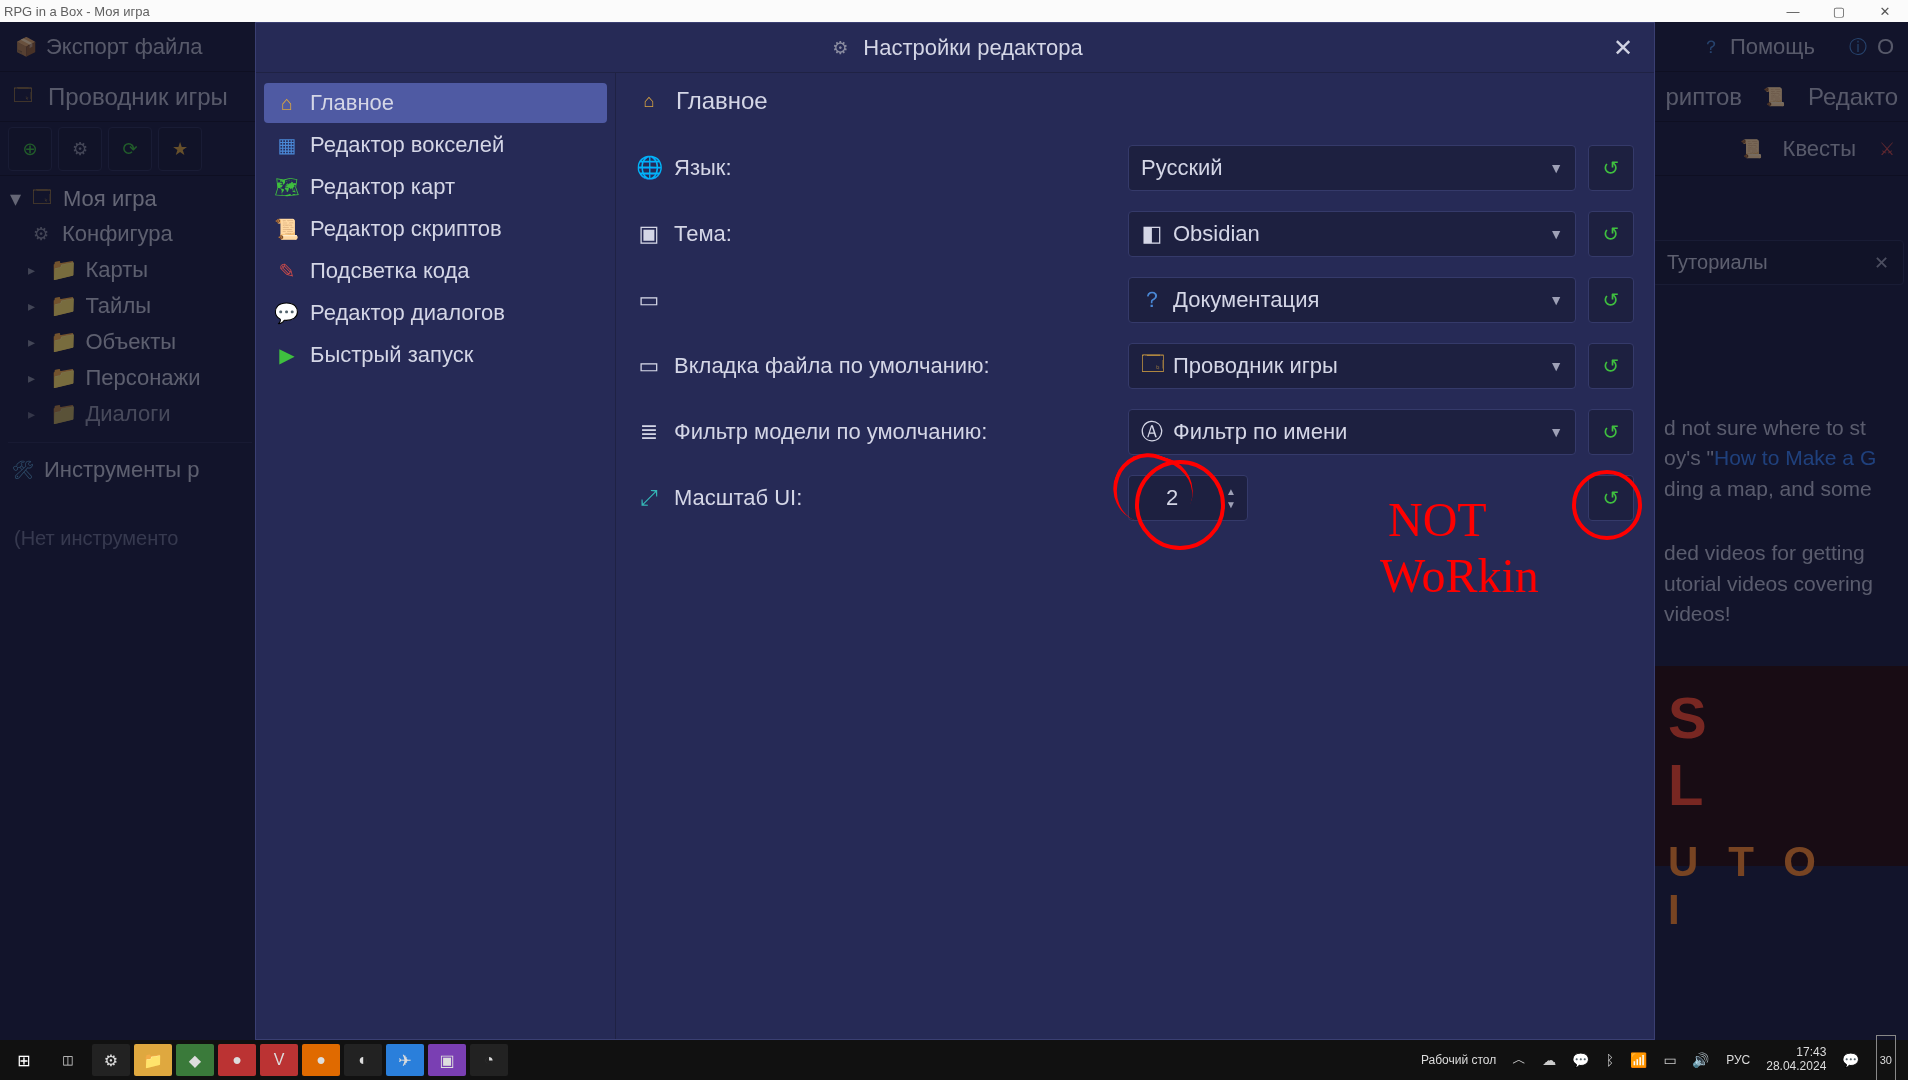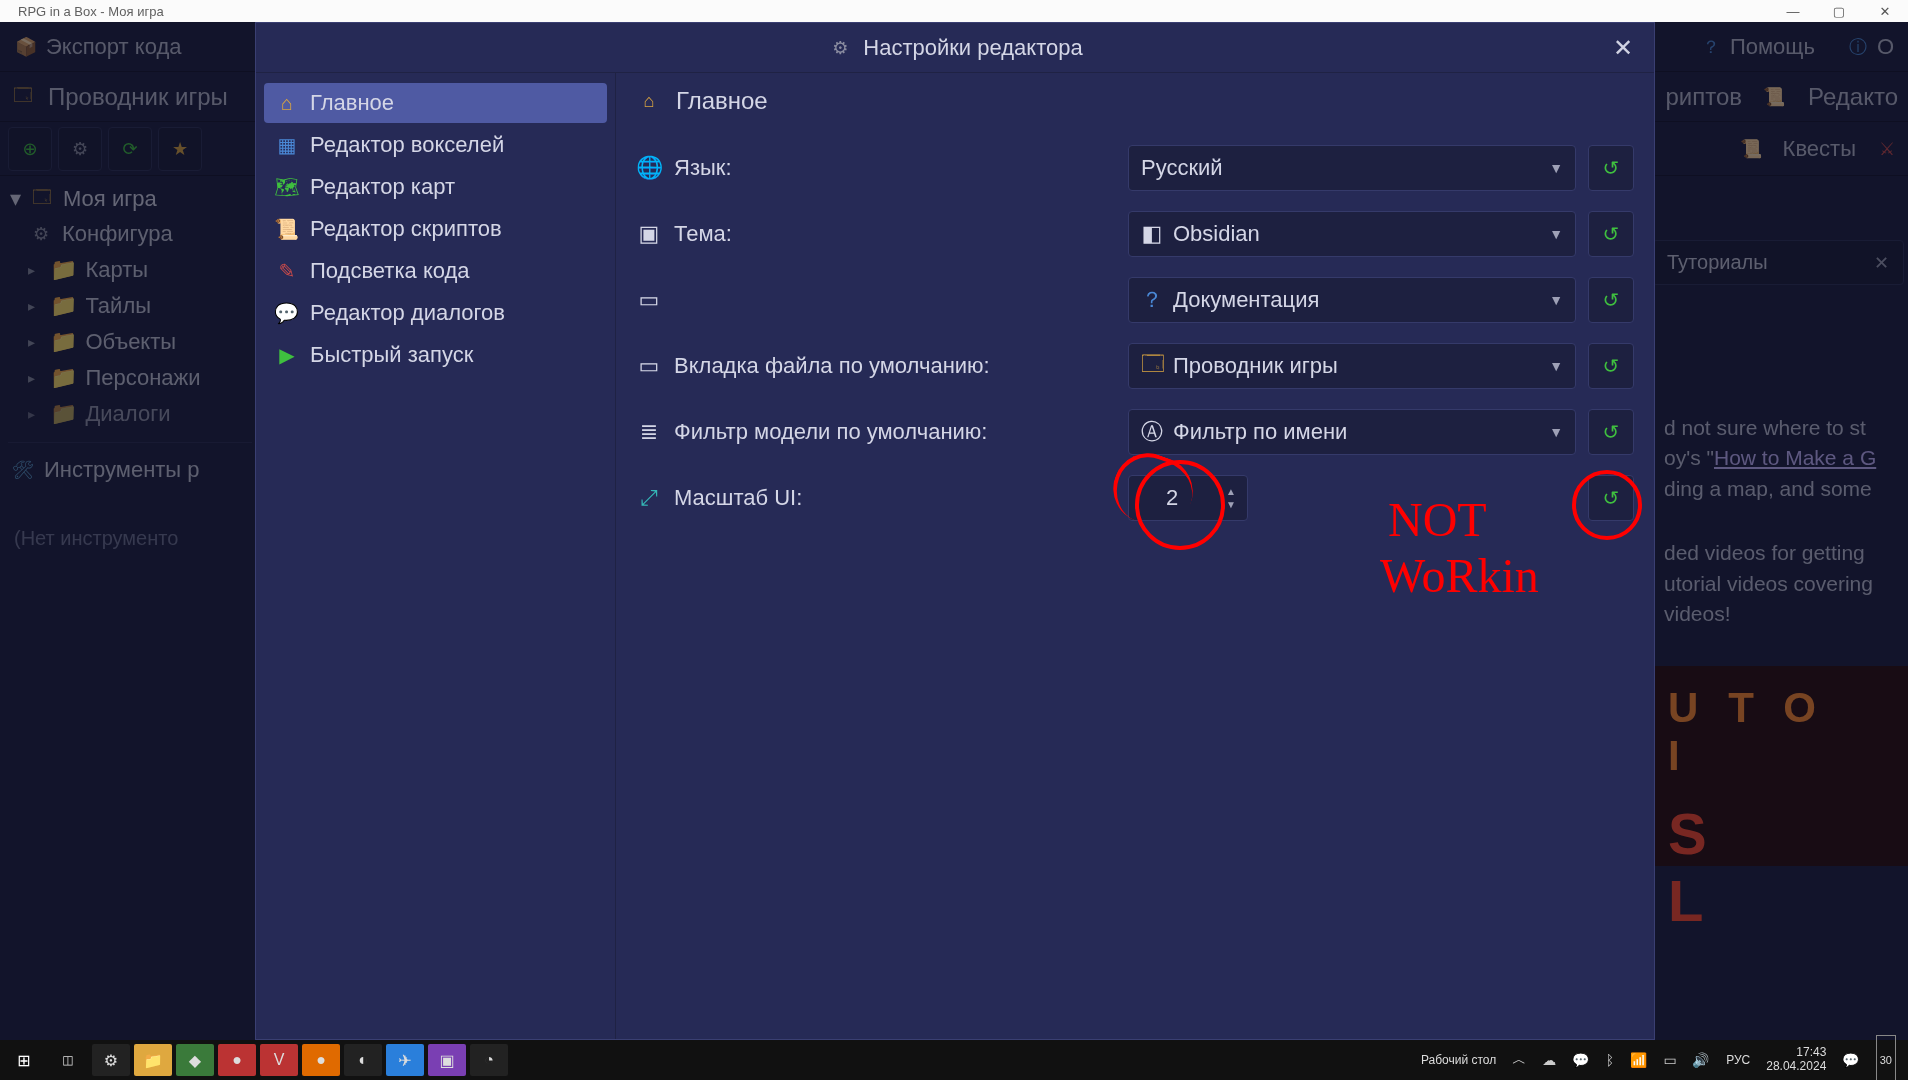--- a/index.html
+++ b/index.html
@@ -1,20 +1,20 @@
 <!DOCTYPE html>
 <html><head>
 <meta charset="utf-8">
 <style>
 * { margin: 0; padding: 0; box-sizing: border-box; font-family: "Segoe UI", Arial, sans-serif; }
 html, body { width: 1908px; height: 1080px; overflow: hidden; background: #000; }
 body { position: relative; color: #c8c8d8; }
 
 
-.titlebar { position: absolute; left: 0; top: 0; right: 0; height: 22px; background: #fbfbfb; color: #606060; font-size: 13px; display: flex; align-items: center; padding-left: 18px; }
+.titlebar { position: absolute; left: 0; top: 0; right: 0; height: 22px; background: #fbfbfb; color: #606060; font-size: 13px; display: flex; align-items: center; padding-left: 4px; }
 .titlebar .win-btns { margin-left: auto; display: flex; }
 .titlebar .win-btn { width: 46px; height: 22px; display: flex; align-items: center; justify-content: center; color: #555; }
 
 
 .app { position: absolute; left: 0; top: 22px; right: 0; bottom: 40px; background: #1e2140; color: #b7b9cc; }
 
 
 .ic { display: inline-flex; width: 26px; height: 26px; align-items: center; justify-content: center; font-size: 18px; color: #d9a441; }
 .ic.green { color: #3fbf3f; }
 .ic.blue { color: #4a88d6; }
@@ -42,21 +42,21 @@
 .folder-ic { color: #d9a441; }
 .tree-divider { height: 1px; background: #2a2d52; margin: 10px 0; }
 .tools-title { display: flex; align-items: center; gap: 8px; padding: 4px 2px; color: #c3c5d7; }
 .empty-tools { padding: 40px 6px; color: #6e7190; font-size: 20px; }
 
 
 .right-panel { position: absolute; right: 0; top: 210px; width: 260px; bottom: 0; overflow: hidden; }
 .rtab { display: flex; align-items: center; gap: 12px; background: #1b1e3a; border: 1px solid #2d3157; border-radius: 4px; padding: 10px 14px; font-size: 20px; color: #c3c5d7; margin: 8px 4px; }
 .rtab .x { margin-left: auto; color: #9ea0b6; font-size: 18px; }
 .rtext { font-size: 21px; line-height: 1.45; color: #bdbfd4; padding-left: 16px; }
-.rtext a { color: #c4b5fd; text-decoration: underline; }
+.rtext a { color: #3b82f6; }
 .thumb-strip { margin-top: 36px; height: 200px; background: #2a0e0e; display: flex; flex-direction: column; gap: 20px; padding: 18px 20px; font-family: "Courier New", monospace; font-weight: bold; color: #ff4a2e; font-size: 58px; letter-spacing: 40px; }
 
 
 .dim { position: absolute; left: 0; top: 22px; right: 0; bottom: 40px; background: rgba(10,11,25,0.55); }
 .modal { position: absolute; left: 255px; top: 22px; width: 1400px; bottom: 40px; background: #262a56; border: 1px solid #3a3f72; display: flex; flex-direction: column; }
 .modal-title { height: 50px; display: flex; align-items: center; justify-content: center; gap: 10px; font-size: 22px; color: #d4d6e6; position: relative; border-bottom: 1px solid #1f2244; }
 .modal-title .close { position: absolute; right: 14px; top: 8px; width: 34px; height: 34px; display: flex; align-items: center; justify-content: center; color: #d0d2e2; font-size: 24px; }
 .modal-body { flex: 1; display: flex; overflow: hidden; }
 
 
@@ -110,21 +110,21 @@
     <div class="win-btn">▢</div>
     <div class="win-btn">✕</div>
   </div>
 </div>
 
 <div class="app">
 
   <div class="topmenu">
     <div class="menu-item">
       <span class="ic">📦</span>
-      <span>Экспорт кода</span>
+      <span>Экспорт файла</span>
     </div>
     <div class="right">
       <div class="menu-item">
         <span class="ic blue">？</span>
         <span>Помощь</span>
       </div>
       <div class="menu-item">
         <span class="ic blue">ⓘ</span>
         <span>О</span>
       </div>
@@ -213,22 +213,22 @@
       <div style="height:120px"></div>
       <div>d not sure where to st</div>
       <div><span>oy's "</span><a>How to Make a G</a></div>
       <div>ding a map, and some</div>
       <div style="height:34px"></div>
       <div>ded videos for getting</div>
       <div>utorial videos covering</div>
       <div>videos!</div>
     </div>
     <div class="thumb-strip">
+      <div style="letter-spacing:60px">S L</div>
       <div style="font-size:42px;letter-spacing:30px;color:#ff8a2e">UTO I</div>
-      <div style="letter-spacing:60px">S L</div>
     </div>
   </div>
 </div>
 
 <div class="dim"></div>
 
 <div class="modal">
   <div class="modal-title">
     <span class="ic gray">⚙</span>
     <span>Настройки редактора</span>

